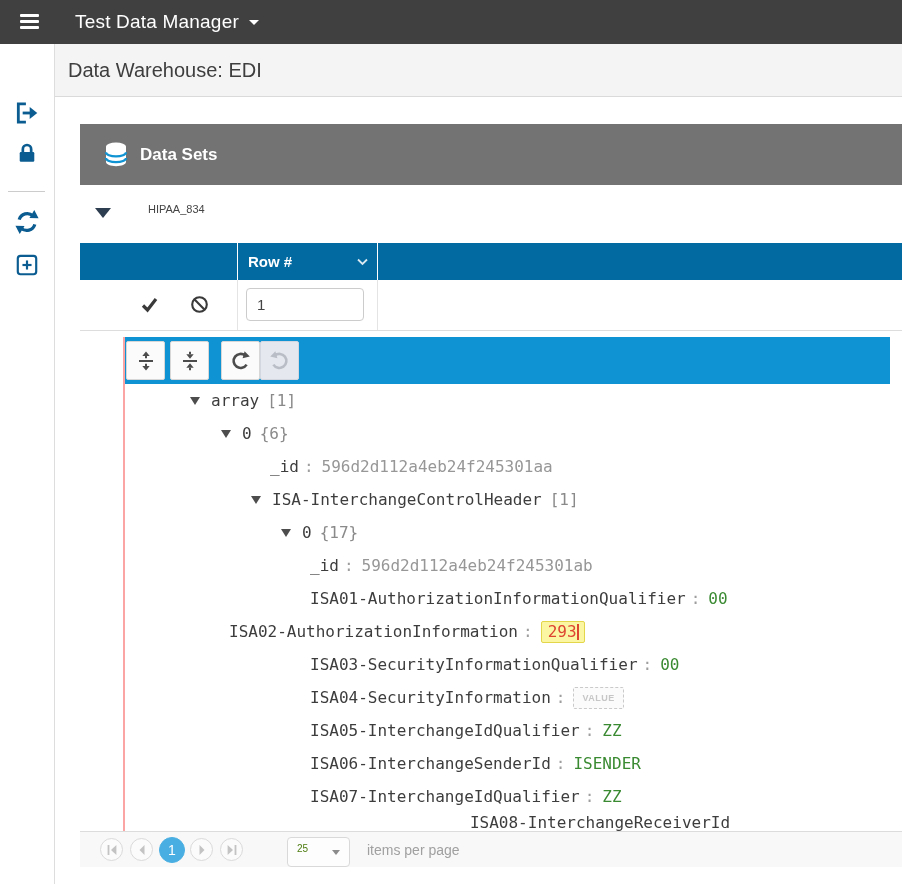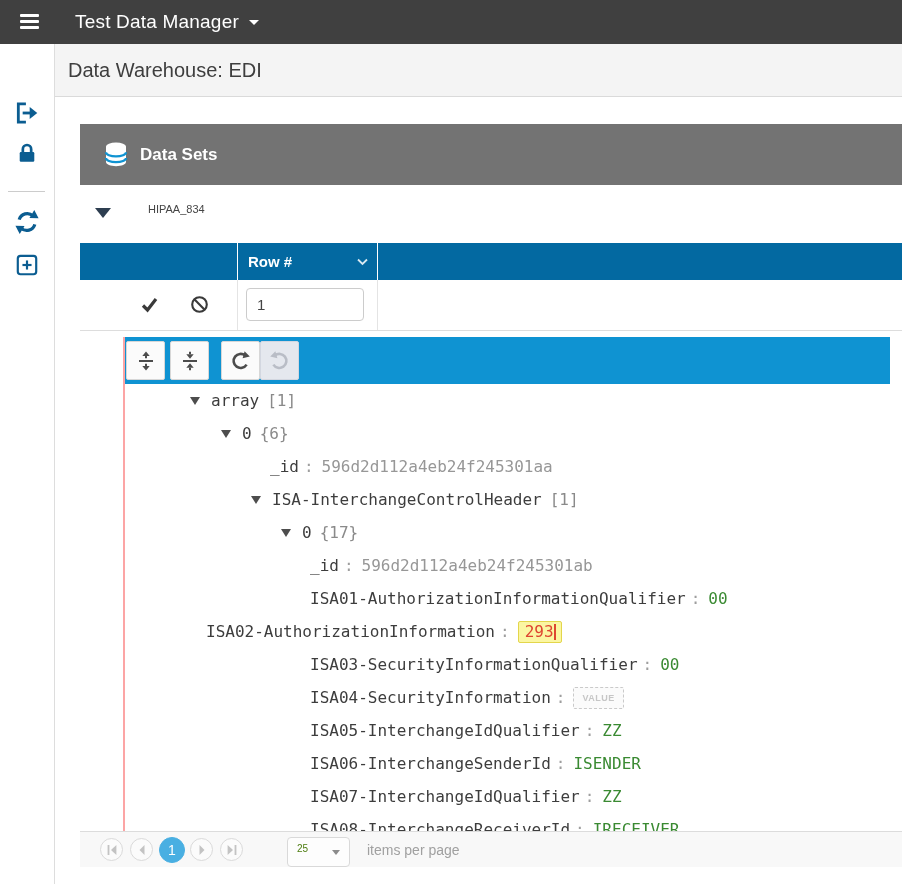--- a/index.html
+++ b/index.html
@@ -216,27 +216,27 @@
     </div>
   </div>
   <div class="tree-rows" id="tree-rows">
       <div class="tree-row" style="padding-left: 65px;"><span class="tr-marker"></span><span class="tr-key">array</span><span class="tr-meta">[1]</span></div>
       <div class="tree-row" style="padding-left: 96px;"><span class="tr-marker"></span><span class="tr-key">0</span><span class="tr-meta">{6}</span></div>
       <div class="tree-row" style="padding-left: 145px;"><span class="tr-key">_id</span><span class="tr-sep">:</span><span class="v-muted">596d2d112a4eb24f245301aa</span></div>
       <div class="tree-row" style="padding-left: 126px;"><span class="tr-marker"></span><span class="tr-key">ISA-InterchangeControlHeader</span><span class="tr-meta">[1]</span></div>
       <div class="tree-row" style="padding-left: 156px;"><span class="tr-marker"></span><span class="tr-key">0</span><span class="tr-meta">{17}</span></div>
       <div class="tree-row" style="padding-left: 185px;"><span class="tr-key">_id</span><span class="tr-sep">:</span><span class="v-muted">596d2d112a4eb24f245301ab</span></div>
       <div class="tree-row" style="padding-left: 185px;"><span class="tr-key">ISA01-AuthorizationInformationQualifier</span><span class="tr-sep">:</span><span class="v-string">00</span></div>
-      <div class="tree-row" style="padding-left: 81px;"><span class="tr-key">ISA02-AuthorizationInformation</span><span class="tr-sep">:</span><span class="v-edit">293<span class="caret"></span></span></div>
+      <div class="tree-row" style="padding-left: 104px;"><span class="tr-key">ISA02-AuthorizationInformation</span><span class="tr-sep">:</span><span class="v-edit">293<span class="caret"></span></span></div>
       <div class="tree-row" style="padding-left: 185px;"><span class="tr-key">ISA03-SecurityInformationQualifier</span><span class="tr-sep">:</span><span class="v-string">00</span></div>
       <div class="tree-row" style="padding-left: 185px;"><span class="tr-key">ISA04-SecurityInformation</span><span class="tr-sep">:</span><span class="v-placeholder">VALUE</span></div>
       <div class="tree-row" style="padding-left: 185px;"><span class="tr-key">ISA05-InterchangeIdQualifier</span><span class="tr-sep">:</span><span class="v-string">ZZ</span></div>
       <div class="tree-row" style="padding-left: 185px;"><span class="tr-key">ISA06-InterchangeSenderId</span><span class="tr-sep">:</span><span class="v-string">ISENDER</span></div>
       <div class="tree-row" style="padding-left: 185px;"><span class="tr-key">ISA07-InterchangeIdQualifier</span><span class="tr-sep">:</span><span class="v-string">ZZ</span></div>
-      <div class="tree-row" style="padding-left: 185px;"><span class="tr-key">ISA08-InterchangeReceiverId</span><span class="tr-sep">:</span><span class="v-string">IRECEIVER</span></div>
+      <div class="tree-row" style="padding-left: 185px; flex-direction: column;"><span class="tr-key">ISA08-InterchangeReceiverId</span><span class="tr-sep">:</span><span class="v-string">IRECEIVER</span></div>
     </div>
 </div>
 
 <div class="pager">
   <div class="pg-btn" style="left:20px">
     <svg width="12" height="12" viewBox="0 0 12 12" fill="#c3c3c3">
       <rect x="1.6" y="1" width="1.8" height="10"></rect>
         <polygon points="10.4,1 5,6 10.4,11"></polygon>
     </svg>
   </div>

